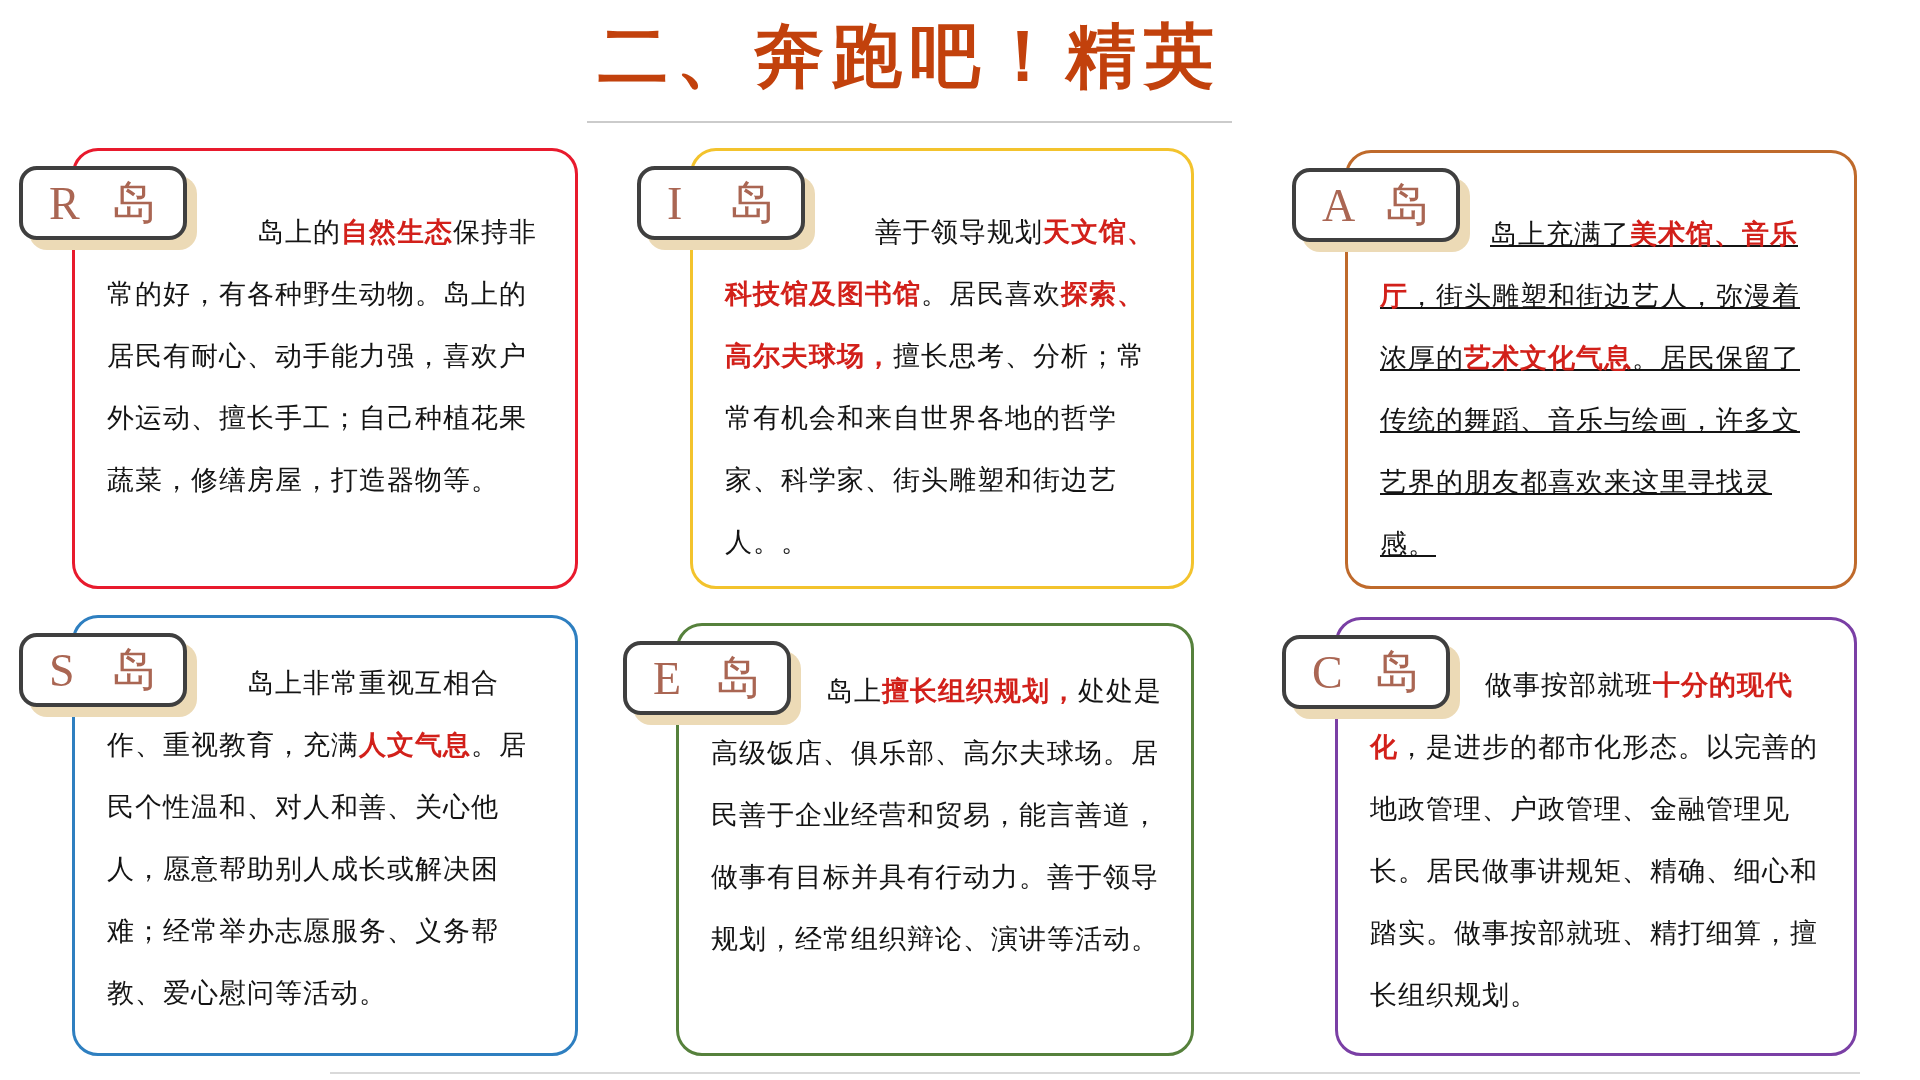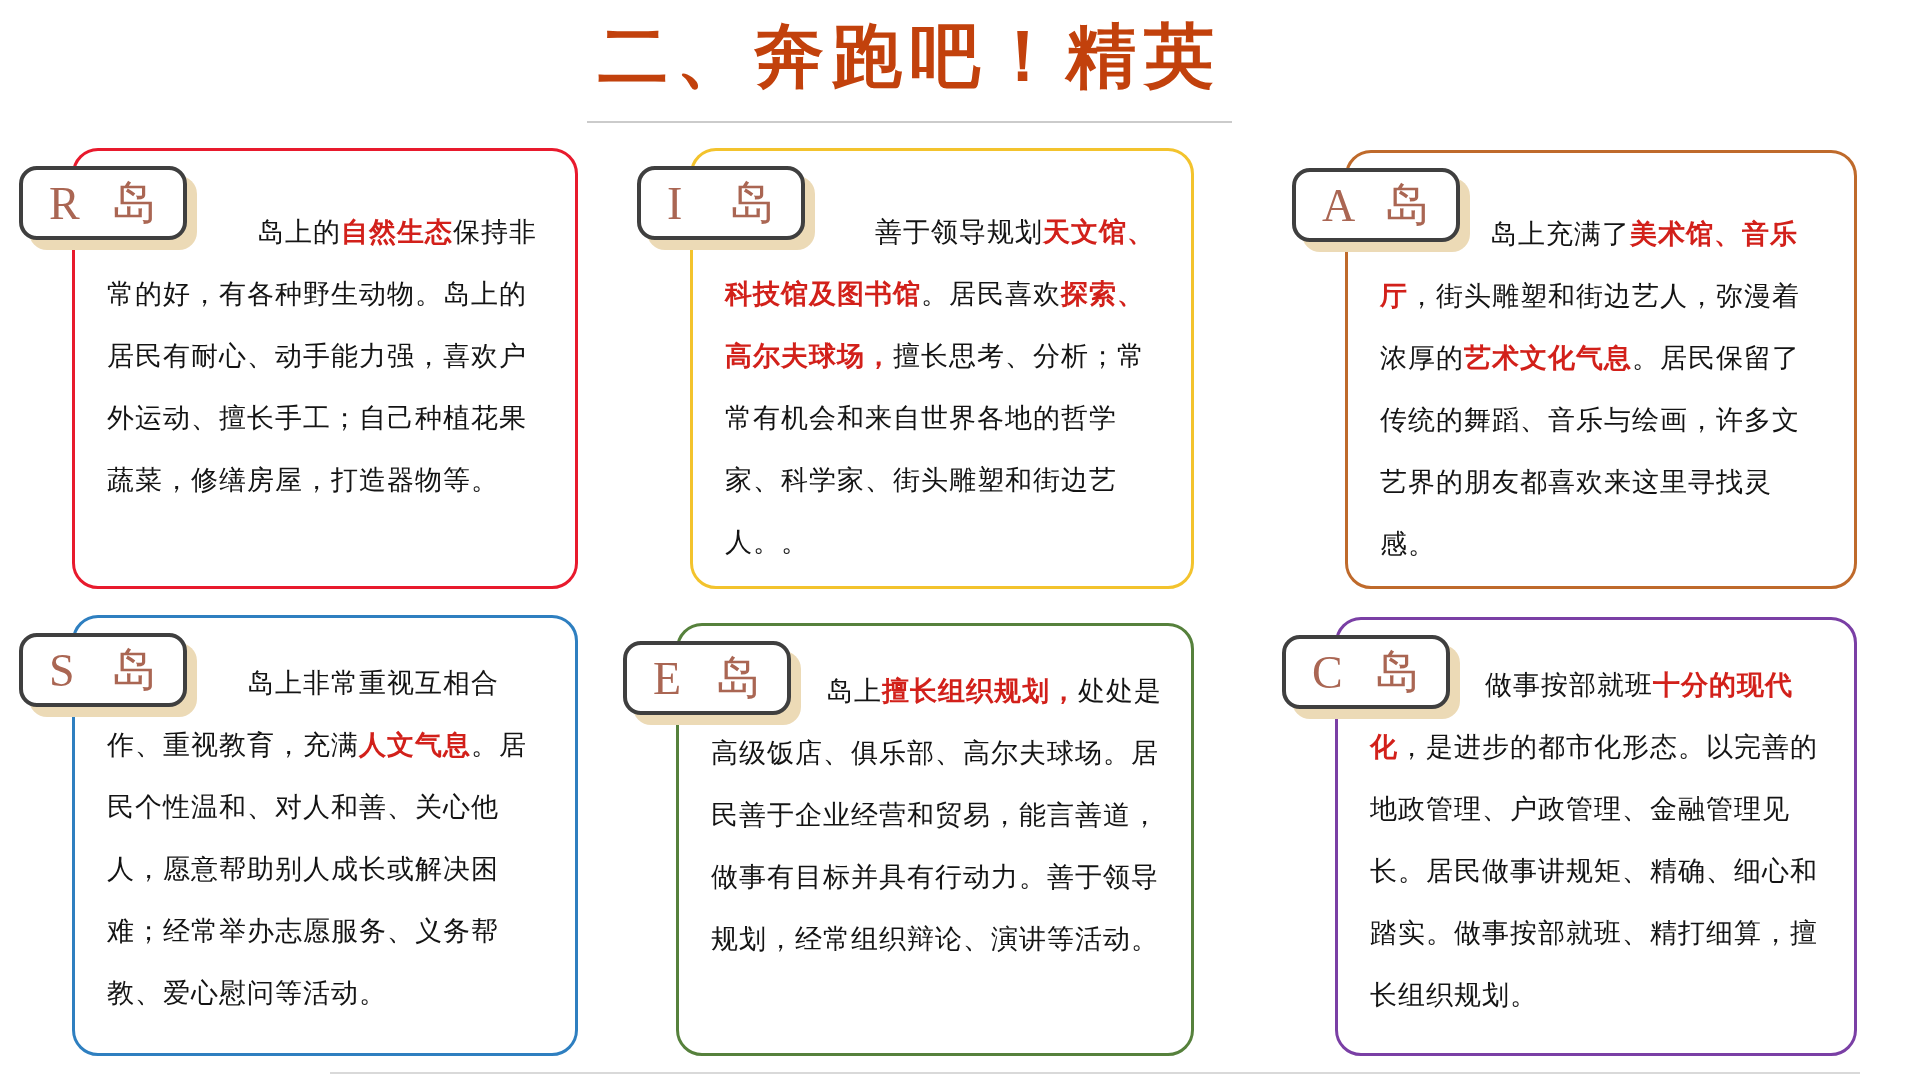--- a/index.html
+++ b/index.html
@@ -35,21 +35,21 @@
     display:flex;align-items:center;justify-content:space-between;
     padding:0 26px;box-sizing:border-box;
     font-size:46px;color:var(--badge-text);z-index:2;
   }
   .body{
     margin:8px;padding:42px 20px 0 24px;
     font-size:27px;line-height:62px;letter-spacing:1px;color:#141414;
     text-indent:150px;
   }
   .island-S .body,.island-E .body,.island-C .body{padding-top:26px;}
-  .island-A .body{text-indent:110px;}
+  .island-A .body{text-indent:110px;text-decoration:underline;}
   .island-S .body{text-indent:140px;}
   .island-E .body,.island-C .body{text-indent:115px;}
   .hl{color:var(--red);font-weight:bold;}
 </style>
 </head>
 <body style="--red: #d2201a; --badge-text: #aa6653; --badge-shadow: #ecdab6;">
 
 <div class="title">二、奔跑吧！精英</div>
 <div class="title-rule"></div>
 <div class="bottom-rule"></div>

